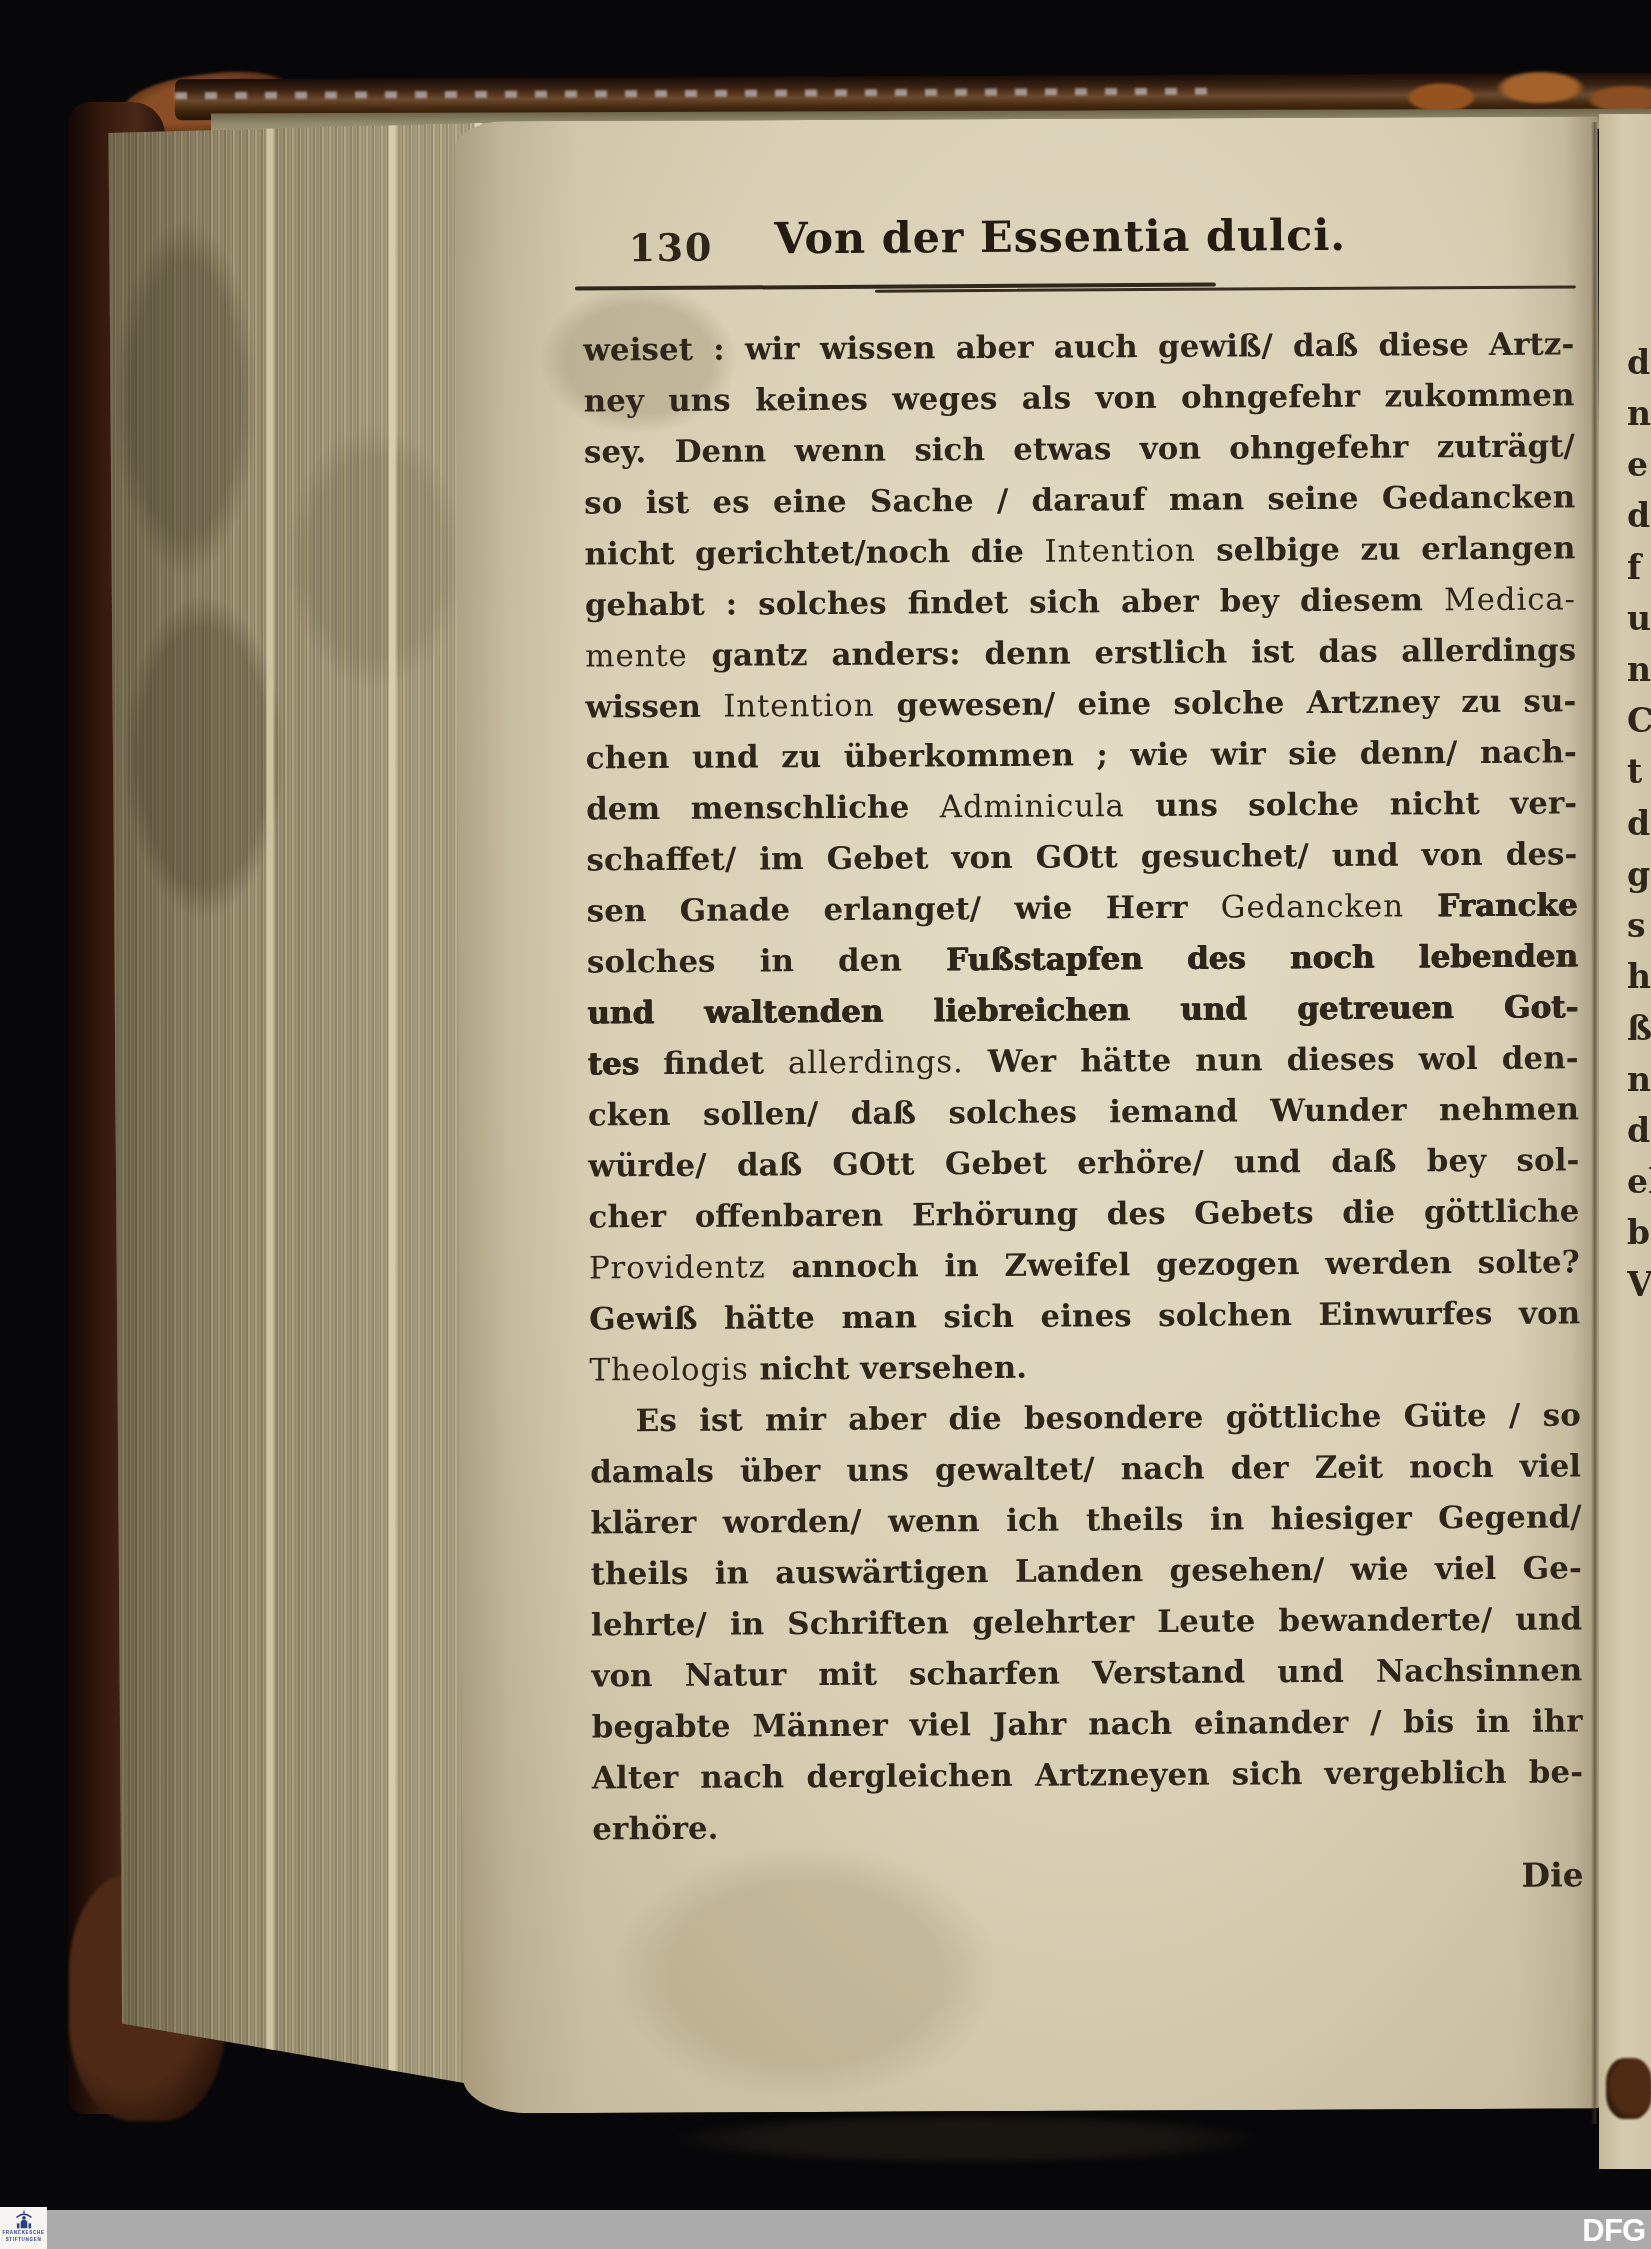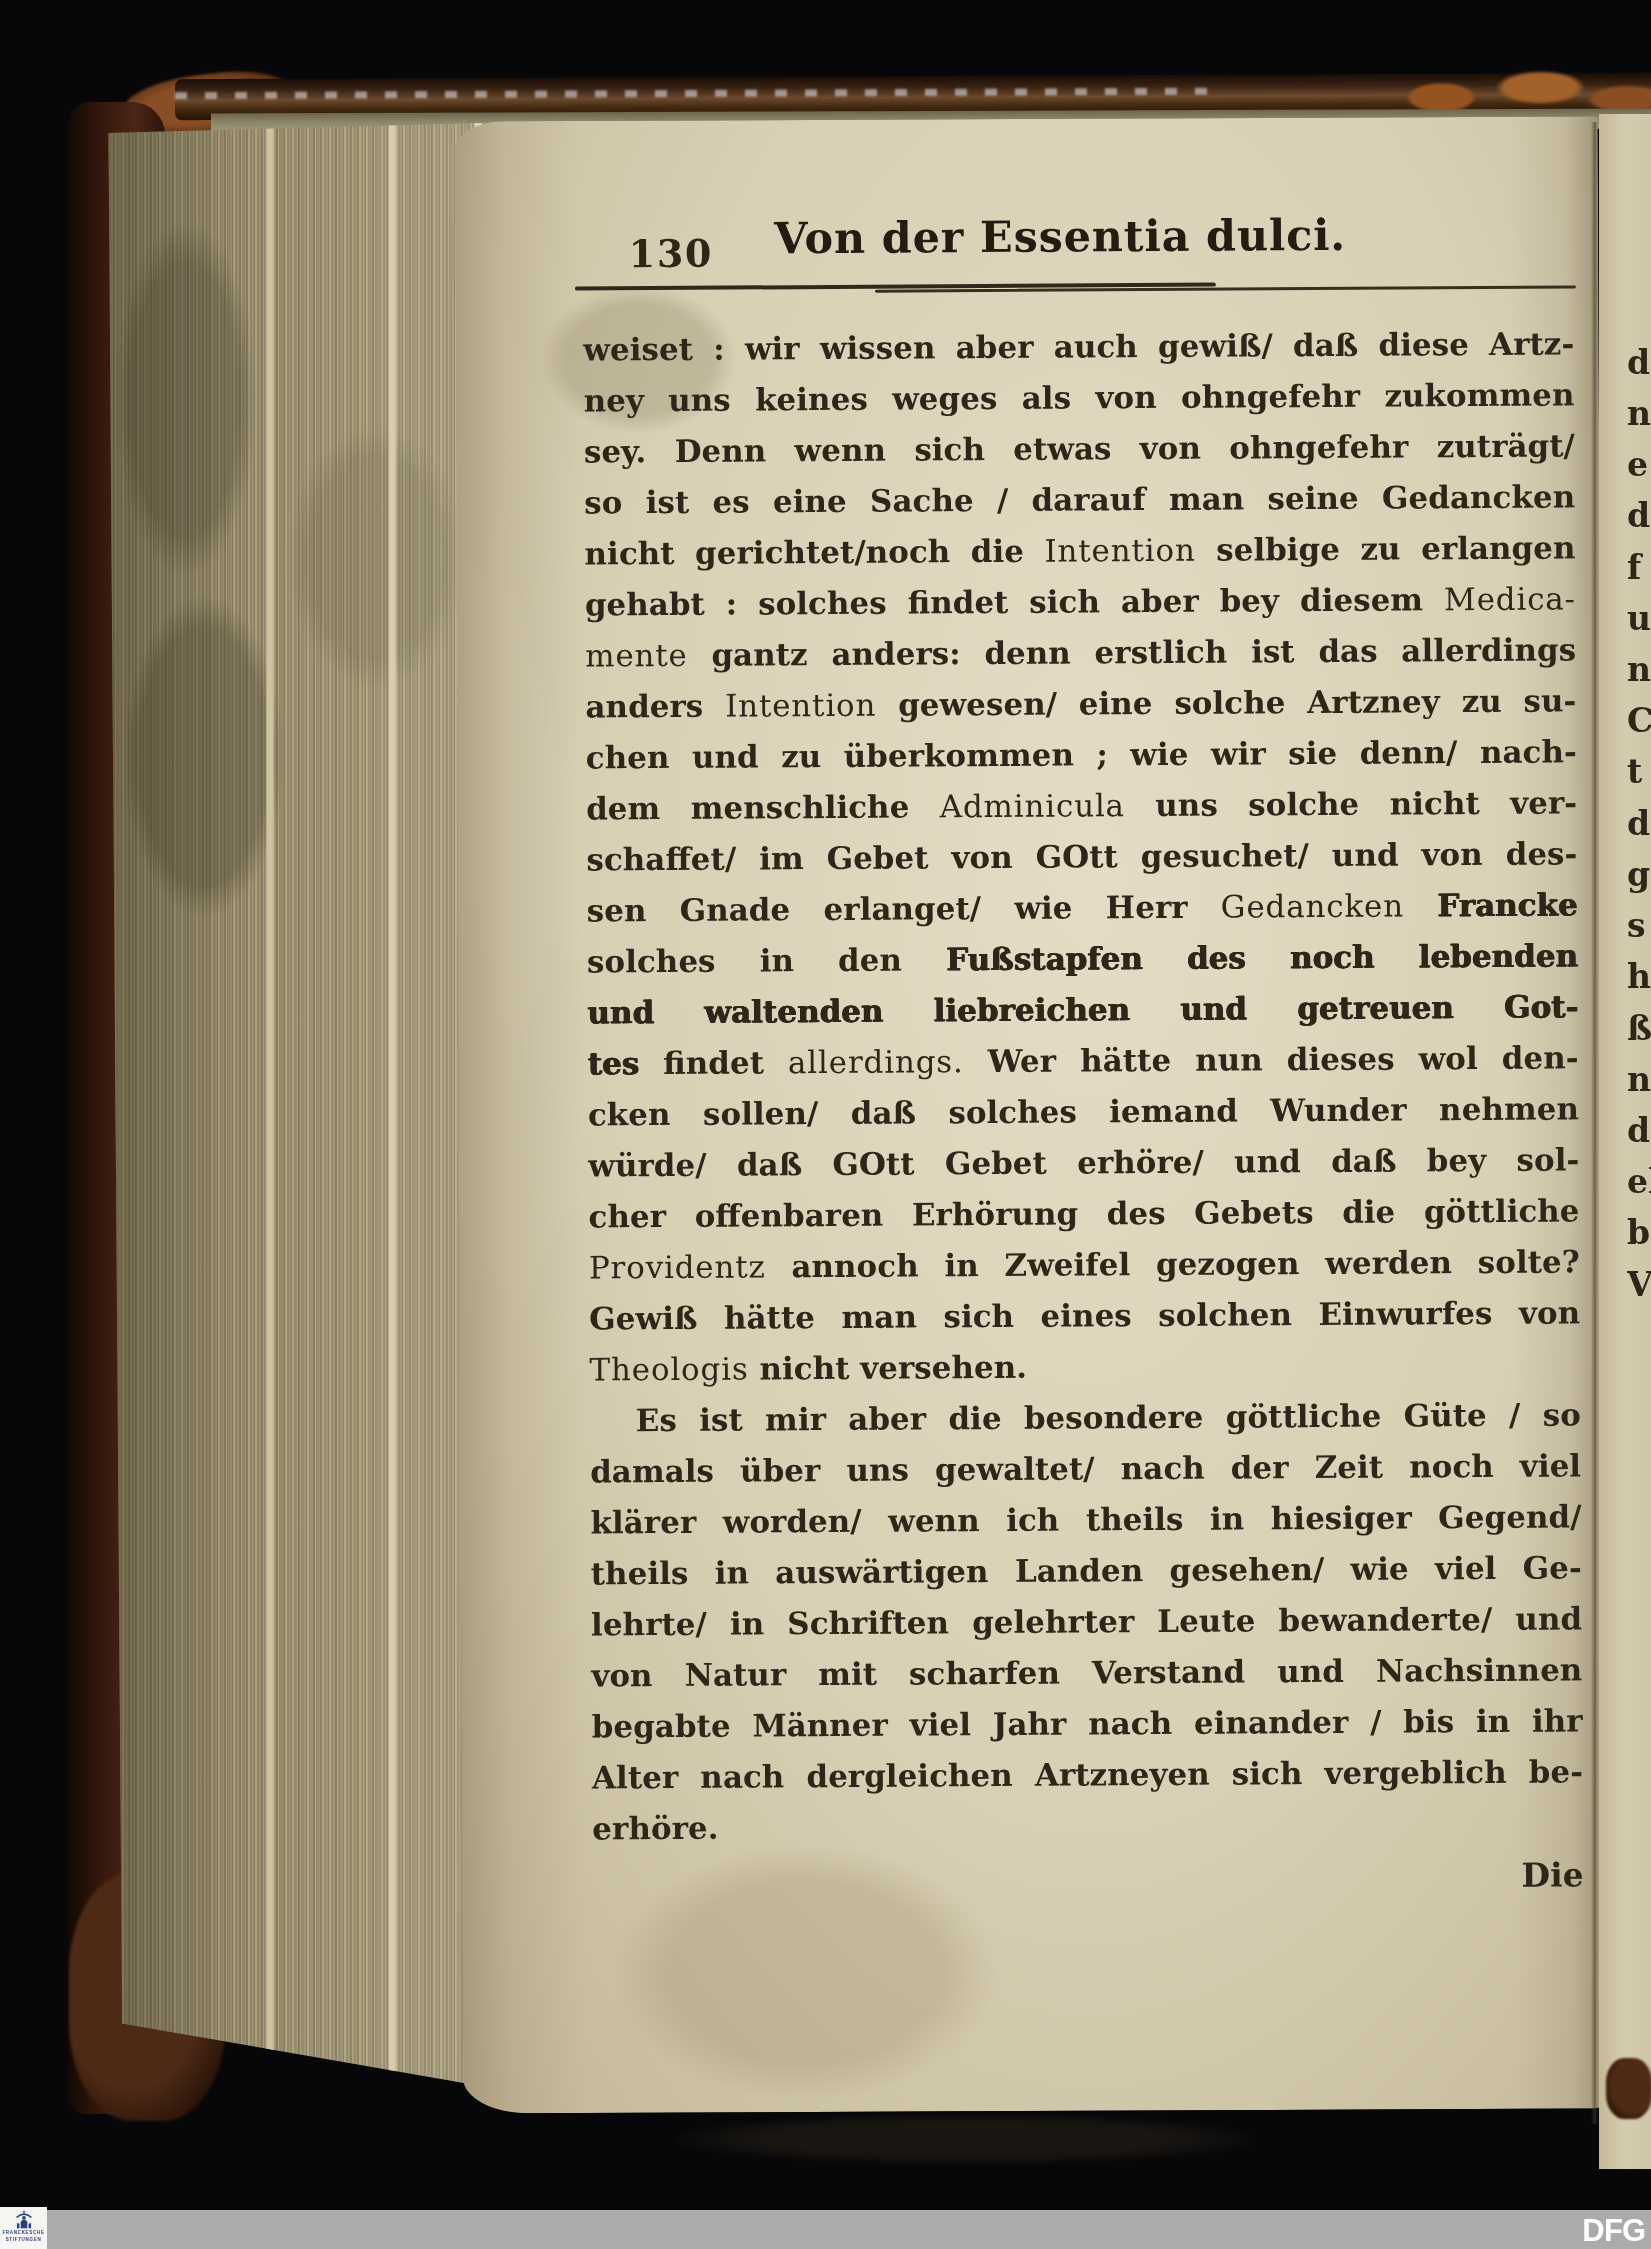--- a/index.html
+++ b/index.html
@@ -100,21 +100,21 @@
     color:var(--ink);font-size:33px;font-weight:700;line-height:40px;
   }
   .leather-br{
     position:absolute;left:1606px;top:2058px;width:46px;height:61px;
     background:radial-gradient(ellipse at 60% 45%, #4e2c14 0 55%, #2c1608 78%, transparent 90%);
     border-radius:40%;filter:blur(0.8px);
   }
   
   .print{position:absolute;left:0;top:0;width:1652px;height:2250px;transform:rotate(-0.35deg);}
   .page-number{
-    position:absolute;left:634px;top:230px;width:91px;
+    position:absolute;left:634px;top:224px;width:91px;
     color:var(--ink);font-size:38px;font-weight:700;letter-spacing:1.7px;
   }
   .header-title{
     position:absolute;left:768px;top:213px;width:595px;text-align:center;
     color:#241c10;font-size:43px;font-weight:700;letter-spacing:0.8px;
   }
   .header-rule{position:absolute;left:580px;top:283px;width:1001px;height:15px;}
   .header-rule .r1{position:absolute;left:0;top:1.7px;width:64%;height:4.1px;background:#30281b;border-radius:2.5px;}
   .header-rule .r2{position:absolute;left:30%;top:6.6px;width:70%;height:3.3px;background:#372e1f;border-radius:2.5px;}
   .text-block{
@@ -195,21 +195,21 @@
       <div class="r2"></div>
     </div>
     <div class="text-block" id="text-block">
         <div class="text-line"><span class="run-fr">weiset : wir wissen aber auch gewiß/ daß diese Artz-</span></div>
         <div class="text-line"><span class="run-fr">ney uns keines weges als von ohngefehr zukommen</span></div>
         <div class="text-line"><span class="run-fr">sey.  Denn wenn sich etwas von ohngefehr zuträgt/</span></div>
         <div class="text-line"><span class="run-fr">so ist es eine Sache / darauf man seine Gedancken</span></div>
         <div class="text-line"><span class="run-fr">nicht gerichtet/noch die </span><span class="run-lat">Intention</span><span class="run-fr"> selbige zu erlangen</span></div>
         <div class="text-line"><span class="run-fr">gehabt : solches findet sich aber bey diesem </span><span class="run-lat">Medica-</span></div>
         <div class="text-line"><span class="run-lat">mente</span><span class="run-fr"> gantz anders: denn erstlich ist das allerdings</span></div>
-        <div class="text-line"><span class="run-fr">anders </span><span class="run-lat">Intention</span><span class="run-fr"> gewesen/ eine solche Artzney zu su-</span></div>
+        <div class="text-line"><span class="run-fr">wissen </span><span class="run-lat">Intention</span><span class="run-fr"> gewesen/ eine solche Artzney zu su-</span></div>
         <div class="text-line"><span class="run-fr">chen und zu überkommen ; wie wir sie denn/ nach-</span></div>
         <div class="text-line"><span class="run-fr">dem menschliche </span><span class="run-lat">Adminicula</span><span class="run-fr"> uns solche nicht ver-</span></div>
         <div class="text-line"><span class="run-fr">schaffet/ im Gebet von GOtt gesuchet/ und von des-</span></div>
         <div class="text-line"><span class="run-fr">sen Gnade erlanget/ wie Herr </span><span class="run-lat">Gedancken</span><span class="run-frb"> Francke</span></div>
         <div class="text-line"><span class="run-fr">solches in den </span><span class="run-frb">Fußstapfen des noch lebenden</span></div>
         <div class="text-line"><span class="run-frb">und waltenden liebreichen und getreuen Got-</span></div>
         <div class="text-line"><span class="run-frb">tes</span><span class="run-fr"> findet </span><span class="run-lat">allerdings.</span><span class="run-fr">  Wer hätte nun dieses wol den-</span></div>
         <div class="text-line"><span class="run-fr">cken sollen/ daß solches iemand Wunder nehmen</span></div>
         <div class="text-line"><span class="run-fr">würde/ daß GOtt Gebet erhöre/ und daß bey sol-</span></div>
         <div class="text-line"><span class="run-fr">cher offenbaren Erhörung des Gebets die göttliche</span></div>

